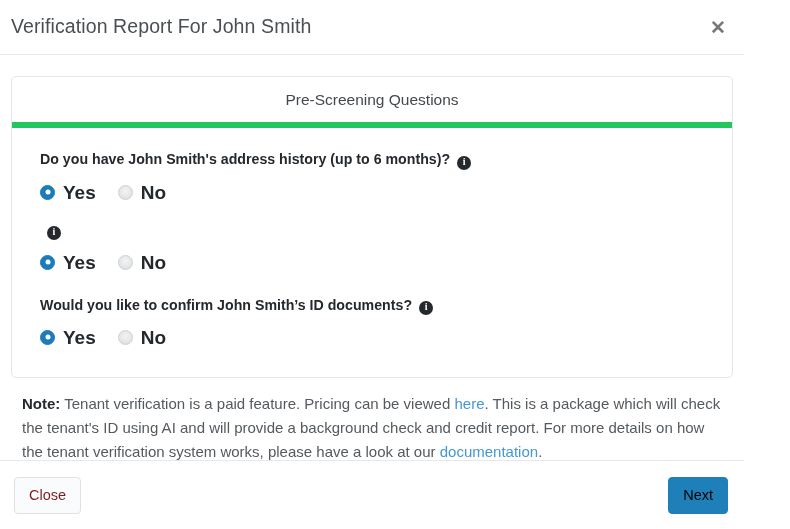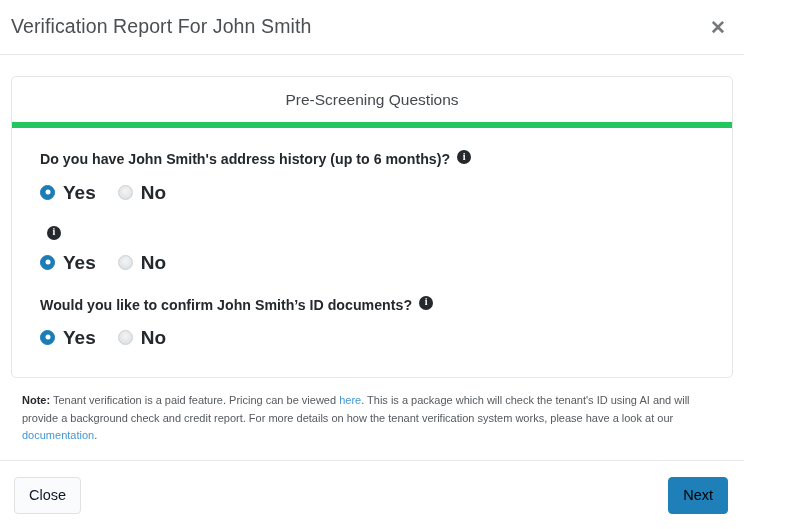--- a/index.html
+++ b/index.html
@@ -94,21 +94,21 @@
   .question-block:last-child {
     margin-bottom: 4px;
   }
   .question-text {
     font-size: 14.2px;
     font-weight: bold;
     color: #24292e;
     line-height: 1.35;
     margin-bottom: 13px;
     display: flex;
-    align-items: flex-start;
+    align-items: flex-end;
     flex-wrap: wrap;
   }
   .info-icon {
     display: inline-flex;
     align-items: center;
     justify-content: center;
     width: 14px;
     height: 14px;
     border-radius: 50%;
     background: #25292d;
@@ -167,21 +167,21 @@
   .radio-label {
     font-size: 19px;
     font-weight: bold;
     color: #24292e;
     line-height: 1;
   }
 
   
   .note {
     padding: 14px 11px 0 11px;
-    font-size: 11px;
+    font-size: 15px;
     line-height: 1.62;
     color: #555a5f;
   }
   .note b {
     color: #25292d;
     font-weight: bold;
   }
   .note a {
     color: #4298d4;
     text-decoration: none;
@@ -206,21 +206,21 @@
     cursor: pointer;
     padding: 0 14px;
     height: 37px;
     display: inline-flex;
     align-items: center;
     justify-content: center;
   }
   .btn-default {
     background: #fafbfc;
     border: 1px solid #dfe2e5;
-    color: #0f172a;
+    color: #7f1d1d;
   }
   .btn-primary {
     background: #1f7fb8;
     border: 1px solid #1f7fb8;
     color: #000000;
     min-width: 56px;
   }
 </style>
 </head>
 <body>

